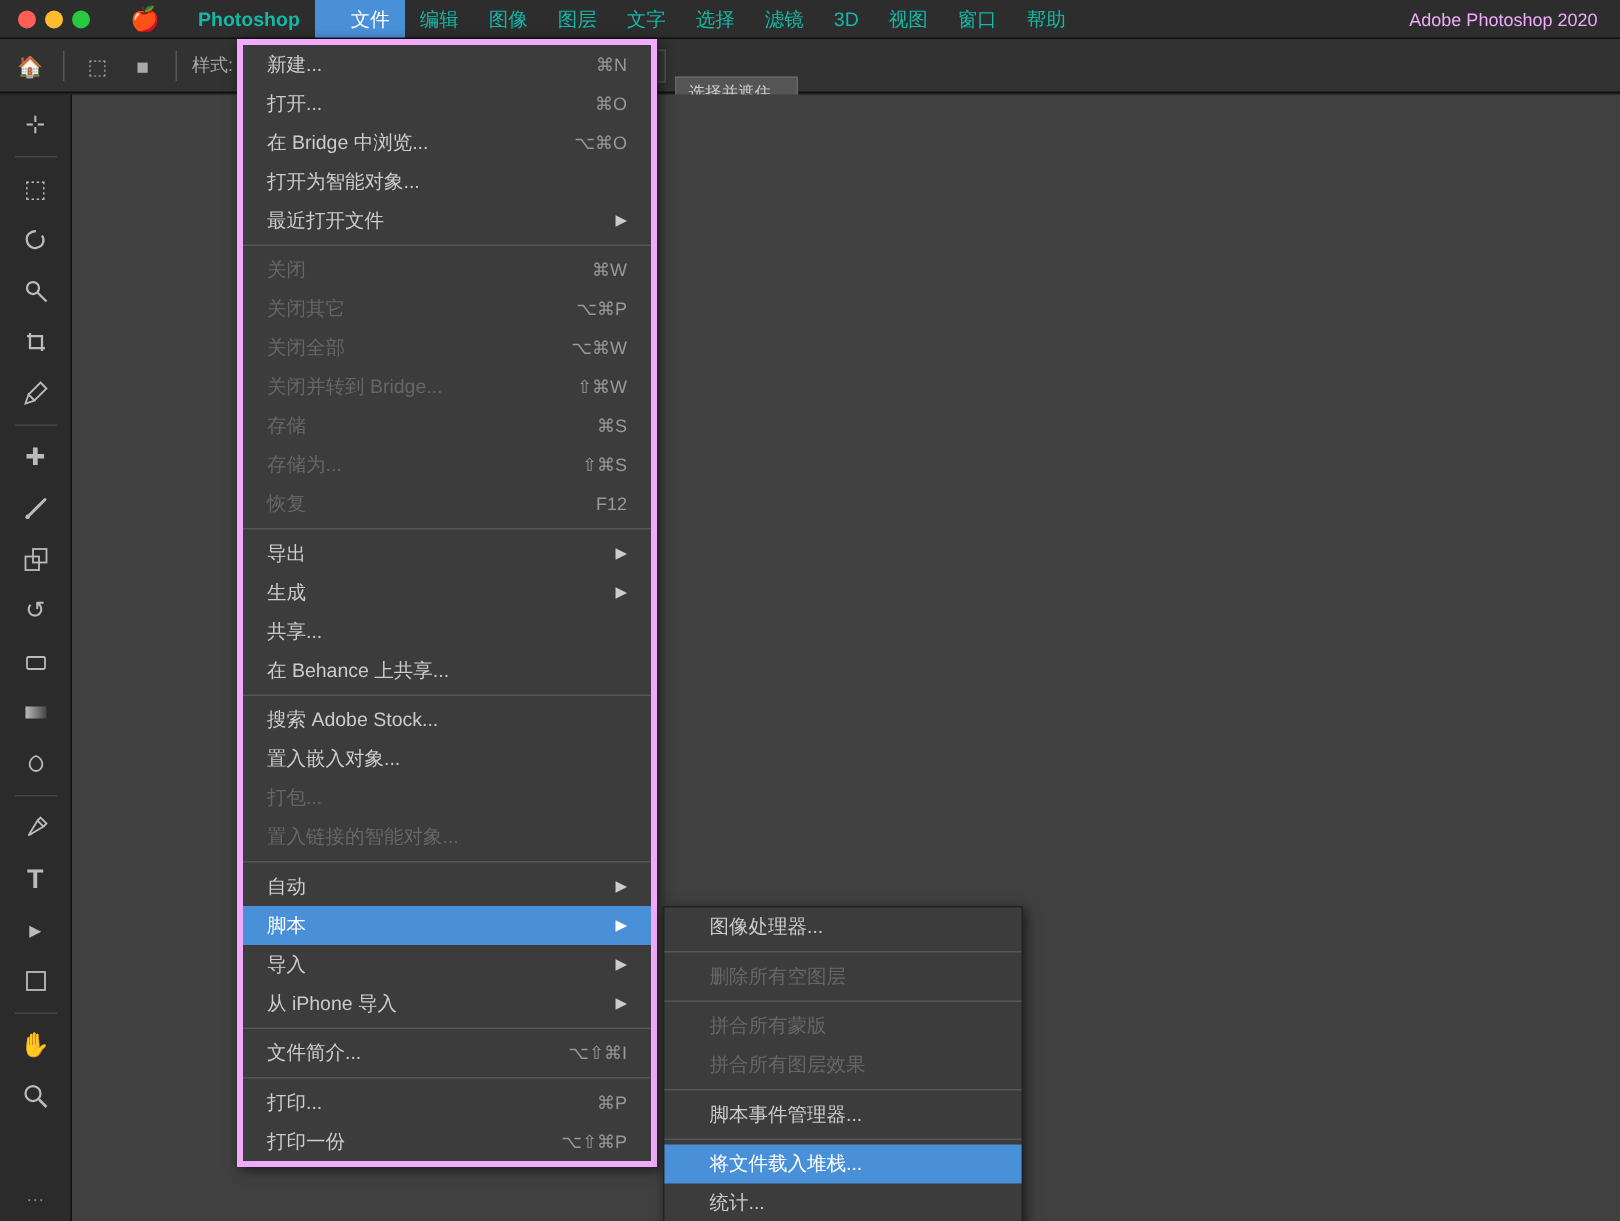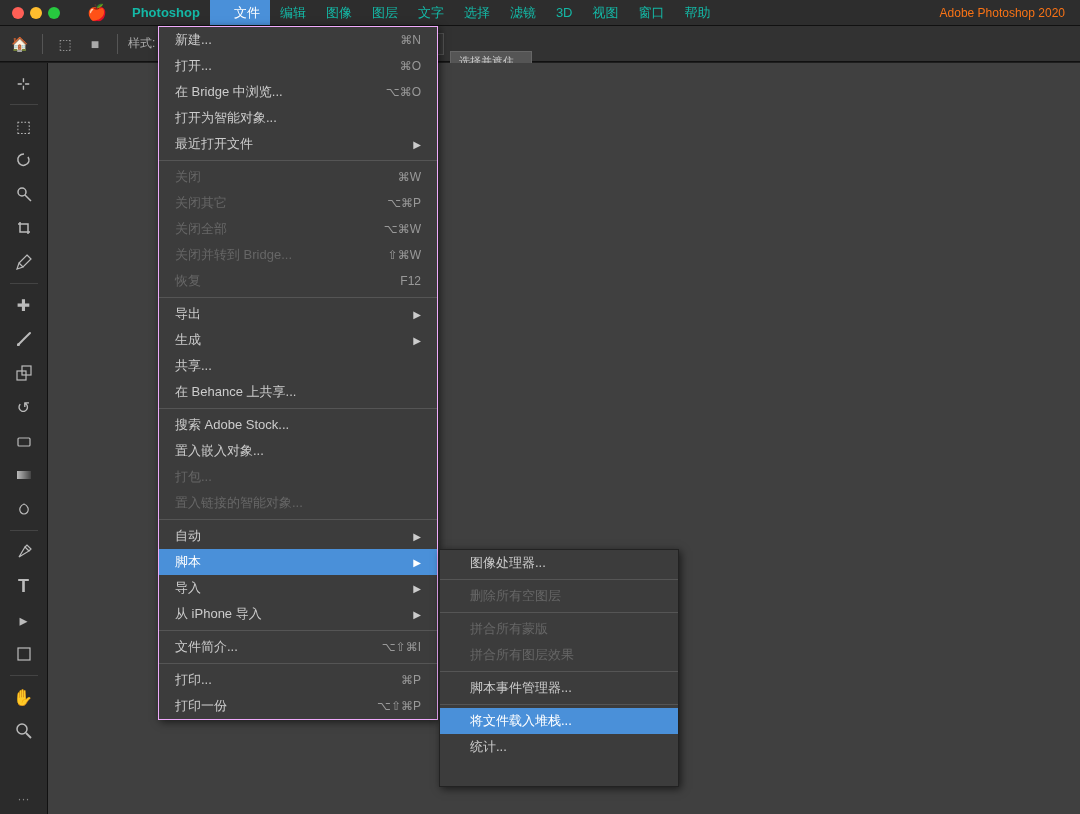--- a/index.html
+++ b/index.html
@@ -49,21 +49,21 @@
       font-size: 13px;
     }
     .menubar-item.active {
       background: #4a90d9;
       color: #fff;
       padding-left: 24px;
     }
     .menubar-right {
       margin-left: auto;
       padding-right: 15px;
-      color: #f97316;
+      color: #f0abfc;
       font-size: 12px;
     }
 
     
     .traffic-lights {
       display: flex;
       gap: 6px;
       padding: 0 12px;
     }
     .tl { width: 12px; height: 12px; border-radius: 50%; }
@@ -151,21 +151,21 @@
     .tool-separator { width: 28px; height: 1px; background: #444; margin: 3px 0; }
     .tool-dots { color: #888; font-size: 12px; margin-top: auto; margin-bottom: 8px; }
 
     
     .dropdown-menu {
       position: absolute;
       top: 26px;
       left: 158px;
       width: 280px;
       background: #3c3c3c;
-      border: 1px solid #f0abfc;
+      border: 4px solid #f0abfc;
       box-shadow: 2px 2px 8px rgba(0,0,0,0.6);
       z-index: 200;
     }
     .menu-item {
       display: flex;
       align-items: center;
       padding: 4px 16px;
       height: 26px;
       cursor: pointer;
       color: #ccc;
@@ -391,20 +391,28 @@
   </div>
   <div class="menu-item disabled">
     <span>关闭全部</span>
     <span class="shortcut">⌥⌘W</span>
   </div>
   <div class="menu-item disabled">
     <span>关闭并转到 Bridge...</span>
     <span class="shortcut">⇧⌘W</span>
   </div>
   <div class="menu-item disabled">
+    <span>存储</span>
+    <span class="shortcut">⌘S</span>
+  </div>
+  <div class="menu-item disabled">
+    <span>存储为...</span>
+    <span class="shortcut">⇧⌘S</span>
+  </div>
+  <div class="menu-item disabled">
     <span>恢复</span>
     <span class="shortcut">F12</span>
   </div>
   <div class="menu-separator"></div>
   <div class="menu-item">
     <span>导出</span>
     <span class="arrow">▶</span>
   </div>
   <div class="menu-item">
     <span>生成</span>

